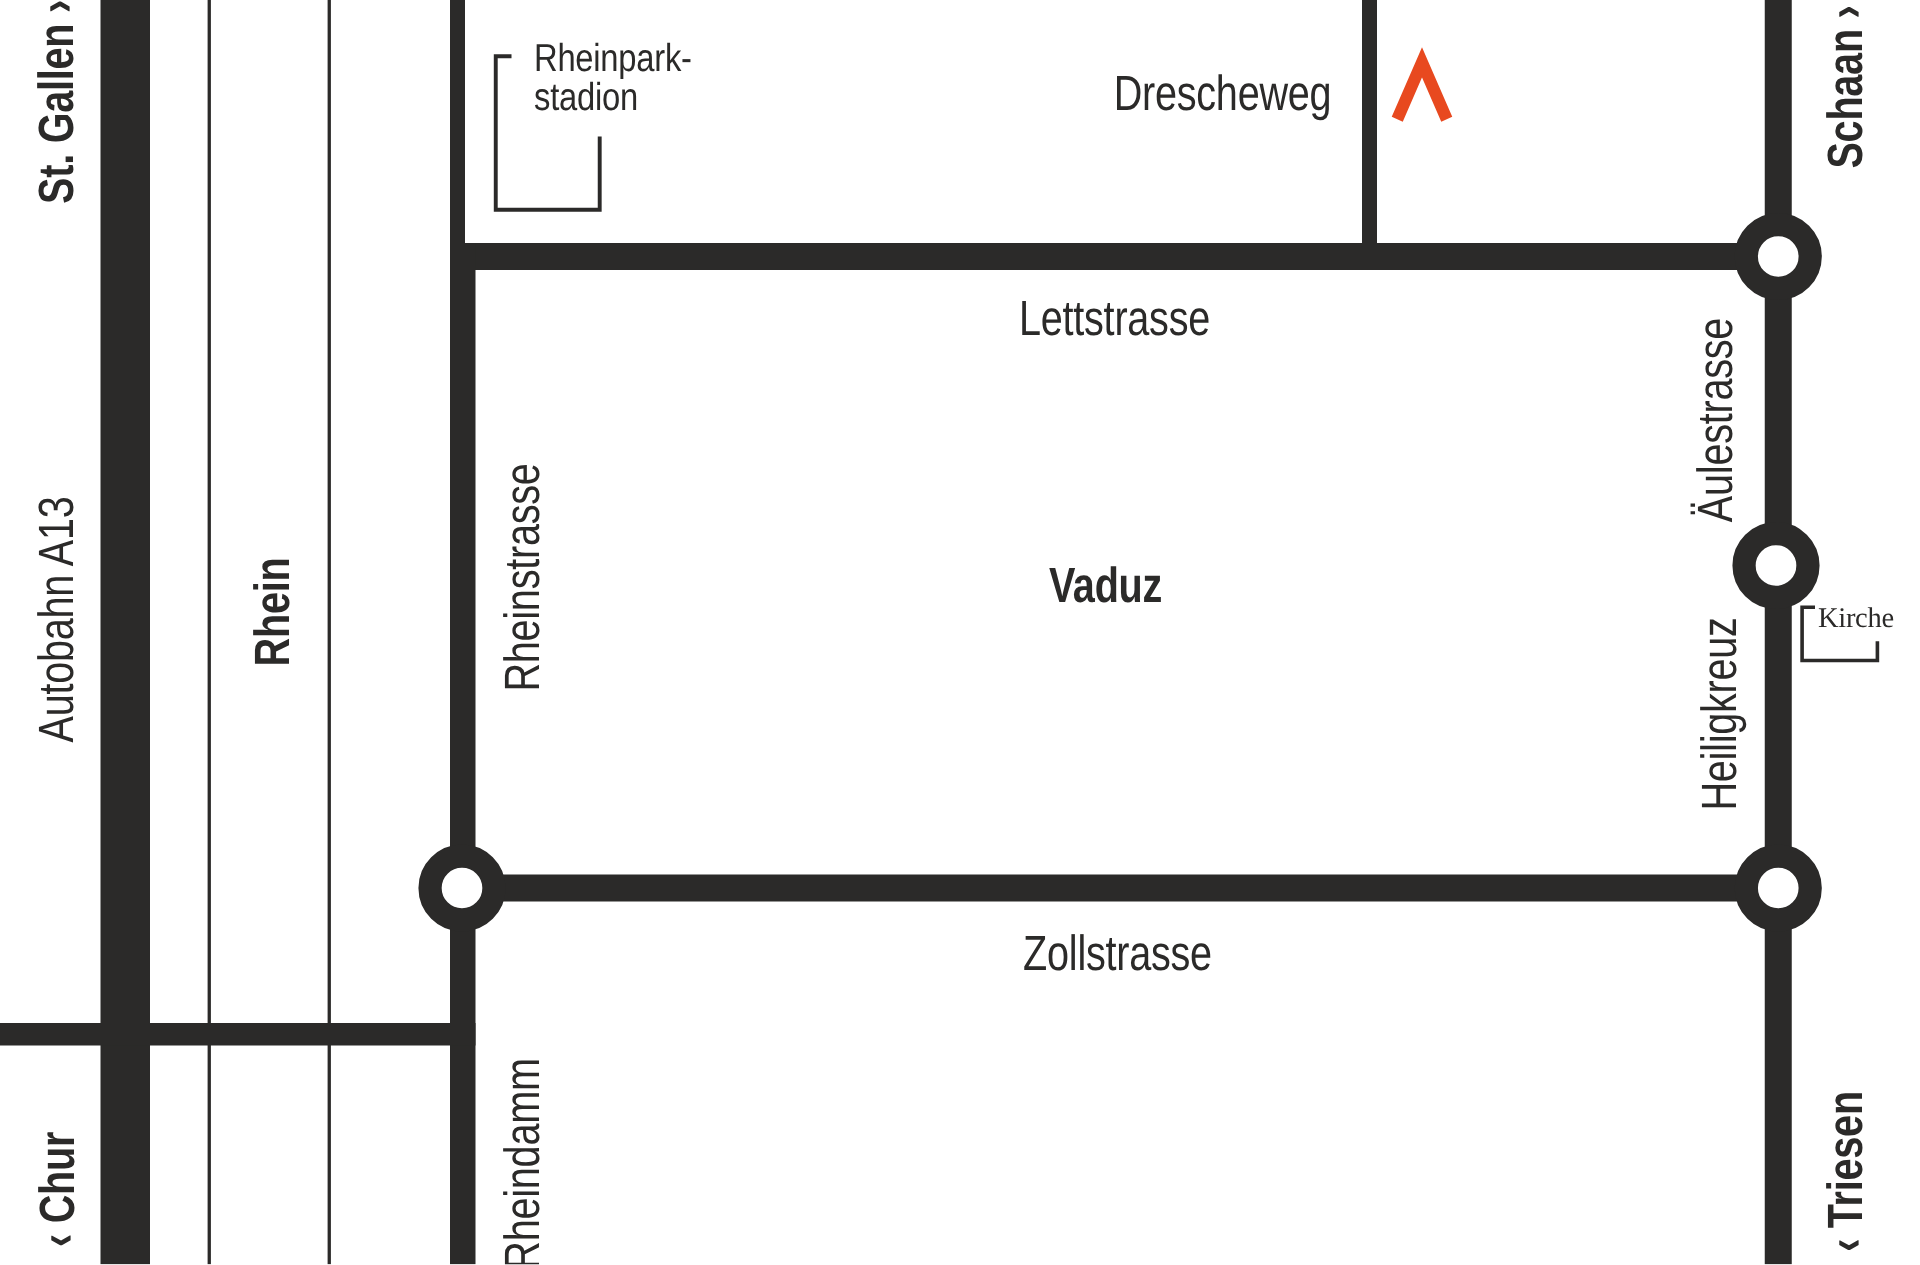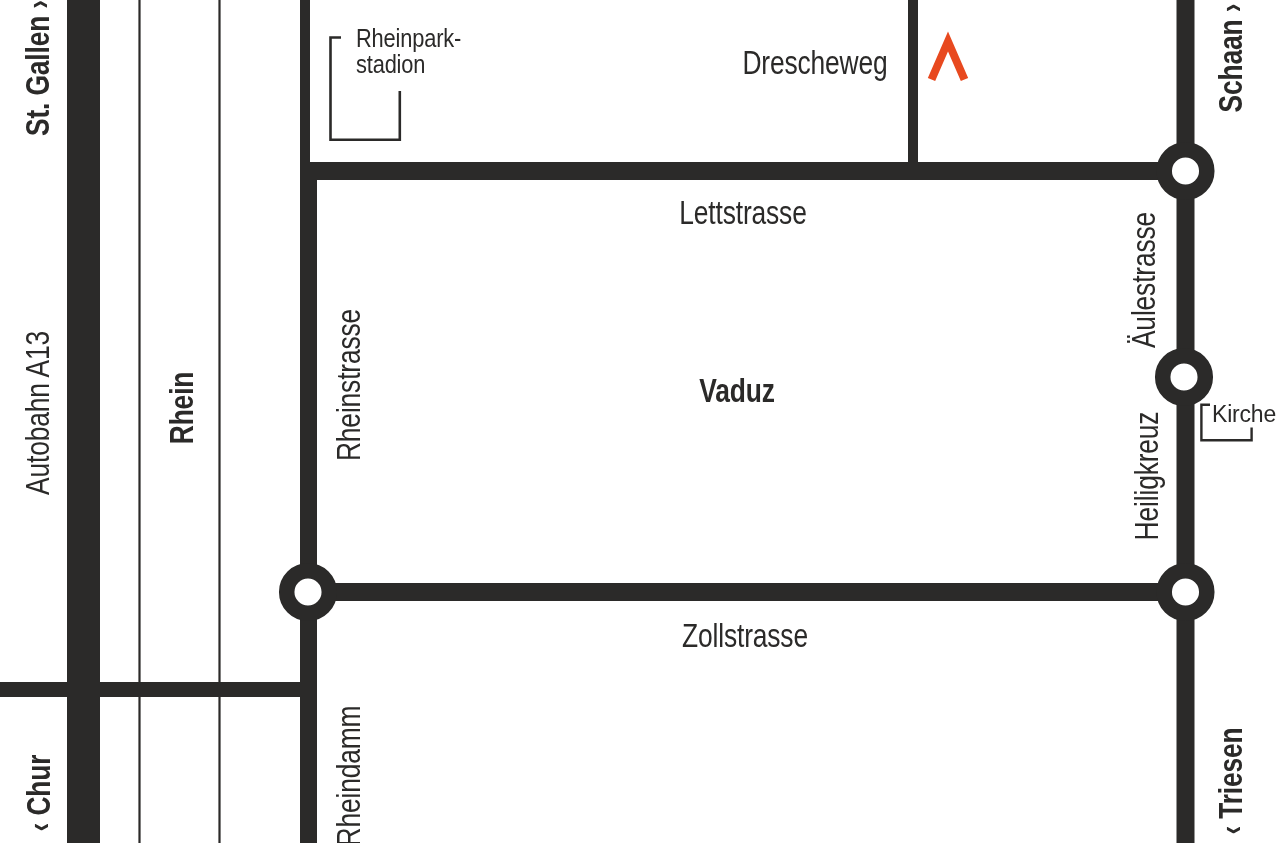--- a/index.html
+++ b/index.html
@@ -10,21 +10,21 @@
     overflow:hidden;
     font-family:"Liberation Sans", sans-serif;
     color:#2b2a29;
   }
   .map-svg { position:absolute; left:0; top:0; width:1280px; height:843px; display:block; }
   .lbl { position:absolute; white-space:nowrap; line-height:1; letter-spacing:-0.2px; }
   .hc  { transform:translate(-50%,-50%) scaleX(0.8); }          
   .vc  { transform:translate(-50%,-50%) rotate(-90deg) scaleX(0.8); } 
   .b   { font-weight:bold; }
   .s33 { font-size:33px; }
-  .s23 { font-size:23px; }
+  .s23 { font-size:19px;font-family:Liberation Serif, serif; }
   .poi-stadium {
     left:356px; top:25px;
     font-size:26px; line-height:26px;
     transform:scaleX(0.84); transform-origin:0 0;
   }
   .poi-stadium span { display:block; }
   .poi-kirche { left:1212px; top:403px; }
 </style>
 </head>
 <body>

